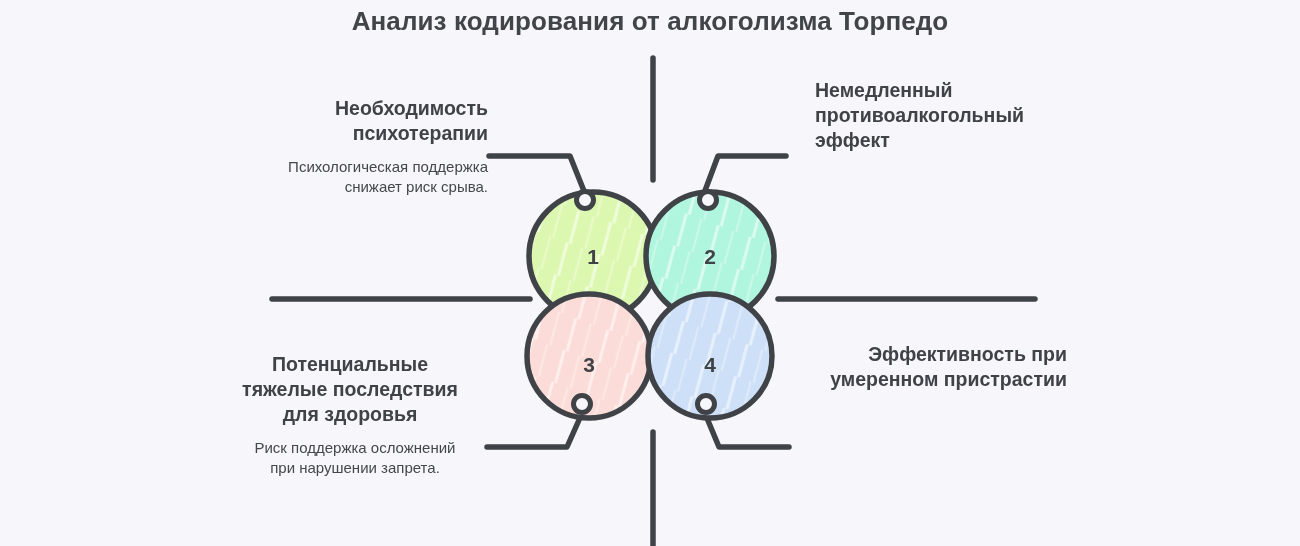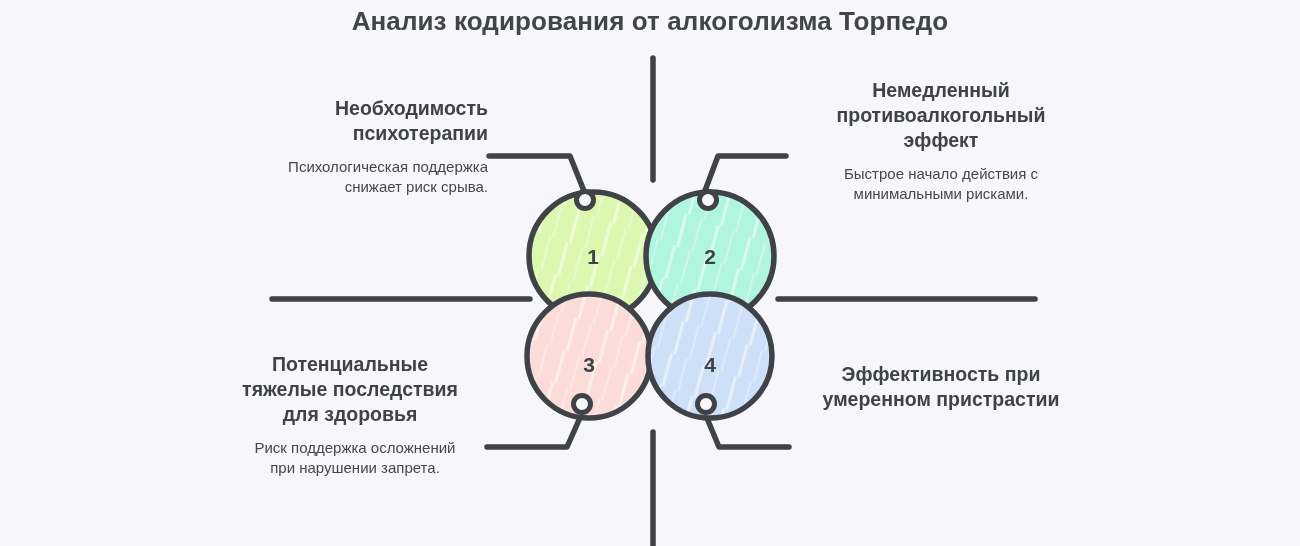--- a/index.html
+++ b/index.html
@@ -54,22 +54,22 @@
   .block .body {
     font-size: 15px;
     font-weight: normal;
     color: #44474c;
     line-height: 20px;
     margin-top: 11px;
   }
 
   .block-tl { left: 248px; top: 96px; width: 240px; text-align: right; }
   .block-bl { left: 230px; top: 352px; width: 240px; text-align: center; }
-  .block-tr { left: 815px; top: 78px; width: 252px; text-align: center; }
-  .block-br { left: 815px; top: 362px; width: 252px; text-align: center; }
+  .block-tr { left: 815px; top: 78px; width: 252px; text-align: left; }
+  .block-br { left: 815px; top: 342px; width: 252px; text-align: right; }
 
   .block-tl .body, .block-bl .body { padding-left: 10px; }
 
   .circle-num {
     font-size: 21px;
     font-weight: bold;
     fill: #3f4247;
     font-family: "Liberation Sans", sans-serif;
   }
 </style>
@@ -166,21 +166,20 @@
     </g>
   </svg>
 
   <div class="block block-tl">
     <div class="heading">Необходимость психотерапии</div>
     <div class="body">Психологическая поддержка снижает риск срыва.</div>
   </div>
 
   <div class="block block-tr">
     <div class="heading">Немедленный противоалкогольный эффект</div>
-    <div class="body">Быстрое начало действия с минимальными рисками.</div>
   </div>
 
   <div class="block block-bl">
     <div class="heading">Потенциальные тяжелые последствия для здоровья</div>
     <div class="body">Риск поддержка осложнений при нарушении запрета.</div>
   </div>
 
   <div class="block block-br">
     <div class="heading">Эффективность при умеренном пристрастии</div>
   </div>

